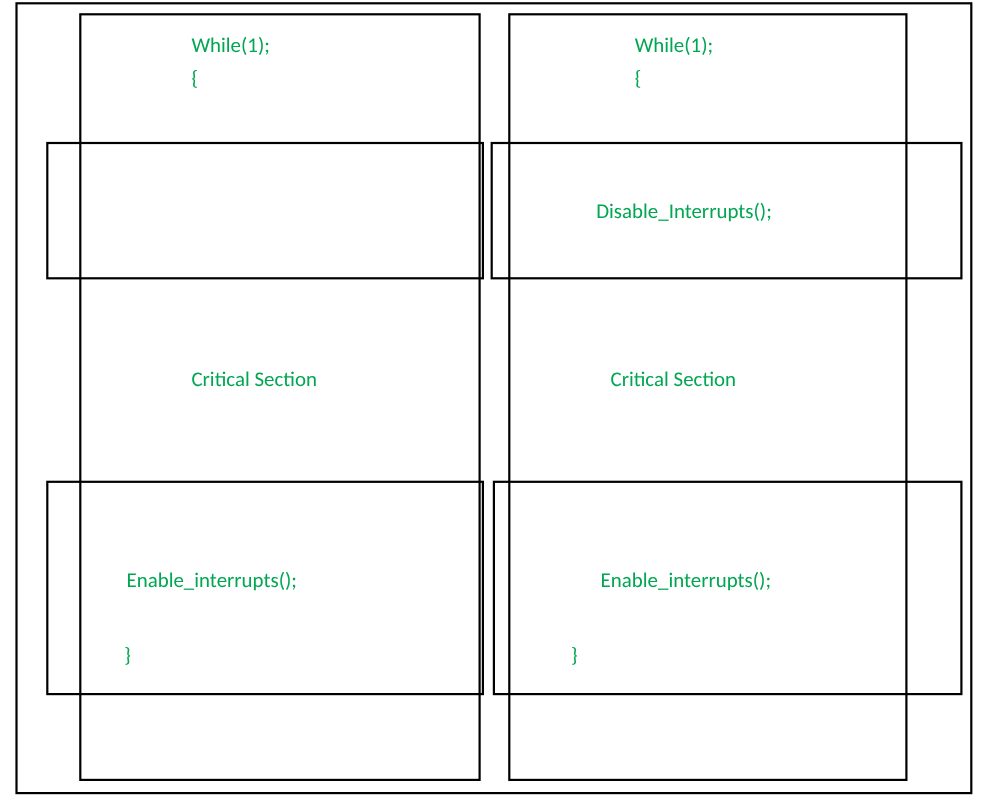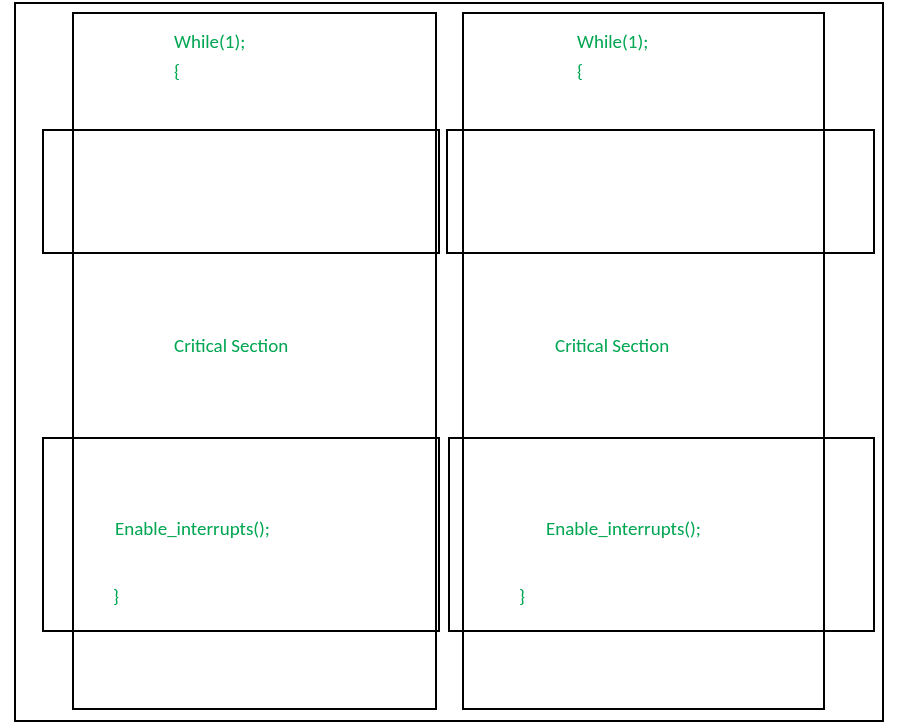--- a/index.html
+++ b/index.html
@@ -48,17 +48,18 @@
   <span class="txt" style="left:113px; top:585px;">}</span>
 
   <div class="box" style="left:462px; top:12px; width:363px; height:698px;"></div>
 
   <div class="box" style="left:446px; top:129px; width:429px; height:125px;"></div>
 
   <div class="box" style="left:448px; top:437px; width:427px; height:195px;"></div>
 
   <span class="txt" style="left:577px; top:30px;">While(1);</span>
   <span class="txt" style="left:577px; top:60px;">{</span>
+  <span class="txt" style="left:542px; top:181px;">Disable_Interrupts();</span>
   <span class="txt" style="left:555px; top:334px;">Critical Section</span>
   <span class="txt" style="left:546px; top:517px;">Enable_interrupts();</span>
   <span class="txt" style="left:519px; top:585px;">}</span>
 
 </div>
 
 </body></html>

